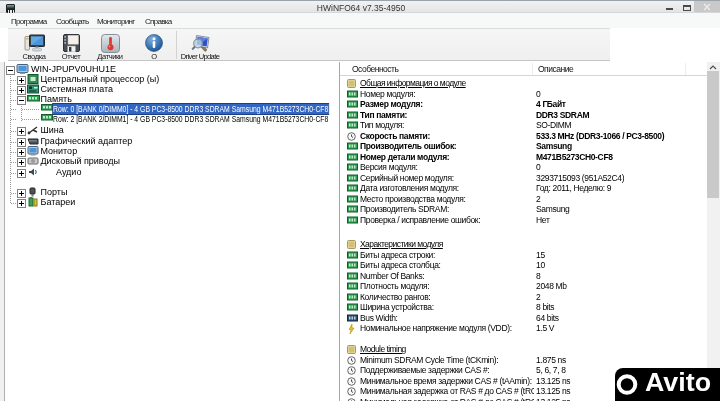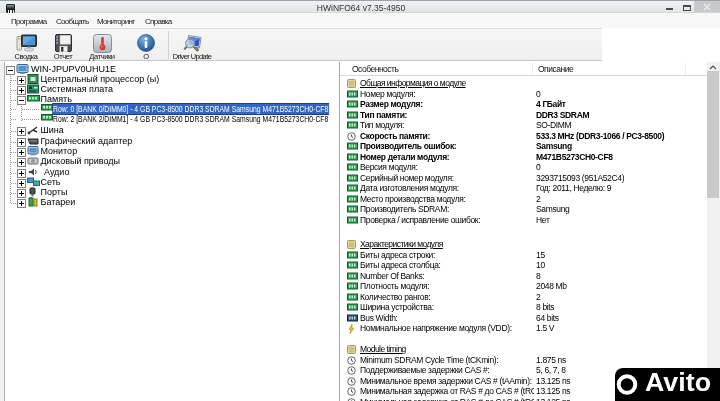--- a/index.html
+++ b/index.html
@@ -9,21 +9,21 @@
 #appicon{position:absolute;left:6px;top:3px;width:9px;height:9px;border-radius:1px;background:linear-gradient(#79aaa4,#16232e 55%,#0c1218);border:0.5px solid #222}
 #appicon:before{content:"";position:absolute;left:1px;top:5px;width:6px;height:2.5px;background:repeating-linear-gradient(90deg,#e8e8e8 0 1.5px,#222 1.5px 2.5px)}
 #btnmin{position:absolute;left:666px;top:7px;width:7px;height:2px;background:#4a4a4a}
 #btnmax{position:absolute;left:683px;top:4px;width:8px;height:6px;border:1px solid #4a4a4a;border-top:2px solid #4a4a4a}
 #btncls{position:absolute;left:694px;top:0;width:26px;height:11px;background:#c9c9c9}
 #btncls svg{position:absolute;left:9px;top:2px}
 
 #menubar{position:absolute;left:0;top:13px;width:720px;height:15px;background:#f7f8f8;font-size:8px;letter-spacing:-0.7px;color:#1a1a1a}
 #menubar span{position:absolute;top:4px}
 
-#toolbar{position:absolute;left:0;top:28px;width:602px;height:33px;background:linear-gradient(#f6f6f6,#efefef);border-top:1px solid #dcdcdc;border-bottom:1px solid #c6c6c6}
+#toolbar{position:absolute;left:8px;top:28px;width:602px;height:33px;background:linear-gradient(#f6f6f6,#efefef);border-top:1px solid #dcdcdc;border-bottom:1px solid #c6c6c6}
 .tbtn{position:absolute;text-align:center;font-size:7.5px;letter-spacing:-0.4px;color:#111}
 .tbtn .lbl{position:absolute;width:100%;top:20px}
 .tbsep{position:absolute;top:2px;height:28px;width:1px;background:#d2d2d2}
 
 #content{position:absolute;left:0;top:62px;width:720px;height:339px;background:#f0f0f0}
 #tree{position:absolute;left:4px;top:0;width:336px;height:339px;background:#fff;border-left:1px solid #b0b0b0;border-right:1px solid #a7a7a7;overflow:hidden}
 #rightp{position:absolute;left:340px;top:0;width:367px;height:339px;background:#fff;overflow:hidden}
 #vscroll{position:absolute;left:707px;top:0;width:12px;height:339px;background:#f1f1f1}
 #vthumb{position:absolute;left:0px;top:9px;width:12px;height:127px;background:#c9c9c9}
 
@@ -269,33 +269,21 @@
       <div class="trow" style="top: 106px; left: 0px; width: 334px;">
         <span class="doth" style="left:6px;top:5px;width:6px"></span>
         <span class="tbox plus" style="left:12px;top:1px">
           <i></i>
           <b></b>
         </span>
         <span class="ticon" style="left:22px"><svg width="12" height="10" viewBox="0 0 12 10">
             <path d="M2 4 L4 4 L7 1.5 L7 8.5 L4 6 L2 6 Z" fill="#3a4a55"></path>
             <path d="M8.5 3 Q10 5 8.5 7" stroke="#3a4a55" fill="none"></path>
           </svg></span>
-        <span class="txt" style="left:39px">Аудио</span>
-      </div>
-      <div class="trow" style="top: 116px; left: 0px; width: 334px;">
-        <span class="doth" style="left:6px;top:5px;width:6px"></span>
-        <span class="tbox plus" style="left:12px;top:1px">
-          <i></i>
-          <b></b>
-        </span>
-        <span class="ticon" style="left:22px"><svg width="13" height="10" viewBox="0 0 13 10">
-            <rect x="0.5" y="1" width="6" height="4.5" fill="#4a94d8" stroke="#2a5a8a"></rect>
-            <rect x="6.5" y="4" width="6" height="4.5" fill="#3fae9f" stroke="#1f6e62"></rect>
-          </svg></span>
-        <span class="txt" style="left:35.5px">Сеть</span>
+        <span class="txt" style="left:51px">Аудио</span>
       </div>
       <div class="trow" style="top: 126px; left: 0px; width: 334px;">
         <span class="doth" style="left:6px;top:5px;width:6px"></span>
         <span class="tbox plus" style="left:12px;top:1px">
           <i></i>
           <b></b>
         </span>
         <span class="ticon" style="left:22px"><svg width="12" height="10" viewBox="0 0 12 10">
             <rect x="3" y="1" width="5" height="6" rx="1" fill="#4a5560" stroke="#222"></rect>
             <rect x="4.5" y="7" width="2" height="2.5" fill="#777"></rect>

